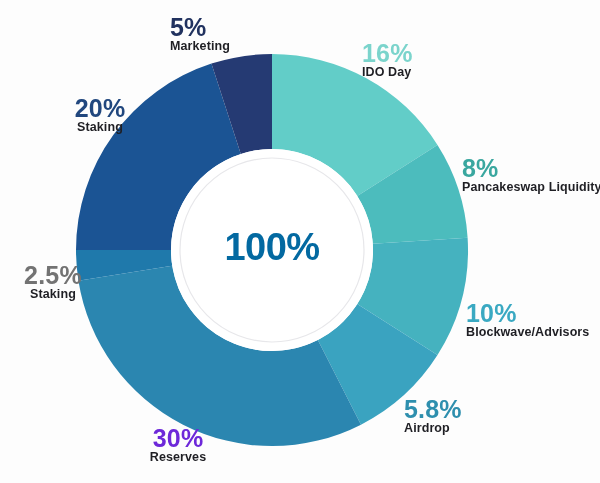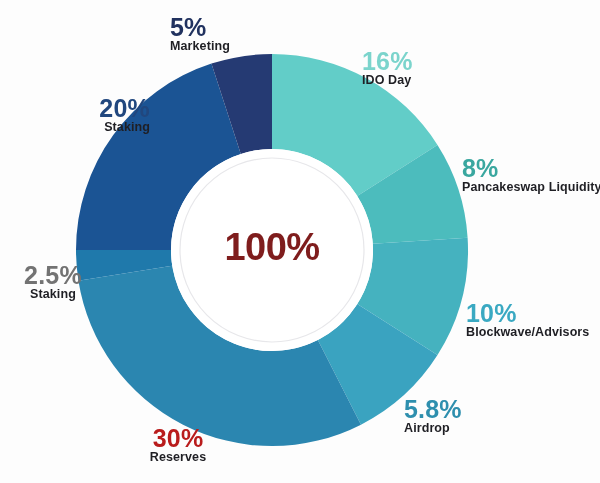--- a/index.html
+++ b/index.html
@@ -45,27 +45,27 @@
     font-size: 12.5px;
     font-weight: 700;
     color: #1f1f24;
     display: block;
     margin-top: 0;
     letter-spacing: 0.1px;
   }
 
   
   #cal-marketing { left: 170px; top: 14px; width: 150px; }
-  #cal-ido       { left: 362px; top: 48px; width: 140px; text-align: left; }
+  #cal-ido       { left: 362px; top: 40px; width: 140px; text-align: left; }
   #cal-pancake   { left: 462px; top: 155px; width: 140px; text-align: left; }
   #cal-blockwave { left: 466px; top: 300px; width: 140px; text-align: left; }
   #cal-advisors  { left: 404px; top: 396px; width: 120px; text-align: left; }
   #cal-reserves  { left: 118px; top: 425px; width: 120px; text-align: center; }
   #cal-airdrop   { left: 8px;   top: 262px; width: 90px;  text-align: center; }
-  #cal-staking   { left: 50px;  top: 95px;  width: 100px; text-align: right; }
+  #cal-staking   { left: 50px;  top: 95px;  width: 100px; text-align: center; }
 
   #center-label {
     position: absolute;
     left: 172px;
     top: 228px;
     width: 200px;
     text-align: center;
     font-size: 38px;
     font-weight: 700;
     color: #232c66;
@@ -86,21 +86,21 @@
         <path d="M 437.48827339839494 355.0220518158834 A 196 196 0 0 1 360.98213794895116 424.6372787409201 L 317.85304047369425 339.99165894302513 A 101 101 0 0 0 357.2771204757035 304.1185062928787 Z" fill="#3aa3c0"></path>
         <path d="M 360.98213794895116 424.6372787409201 A 196 196 0 0 1 78.41308524335301 280.66115514788527 L 172.2434775998911 265.79988096906334 A 101 101 0 0 0 317.85304047369425 339.99165894302513 Z" fill="#2b86b0"></path>
         <path d="M 78.41308524335301 280.66115514788527 A 196 196 0 0 1 76 250.00000000000003 L 171 250 A 101 101 0 0 0 172.2434775998911 265.79988096906334 Z" fill="#1f79ab"></path>
         <path d="M 76 250.00000000000003 A 196 196 0 0 1 211.43266910251026 63.592922806149915 L 240.7892835681303 153.9432918541895 A 101 101 0 0 0 171 250 Z" fill="#1b5494"></path>
         <path d="M 211.43266910251026 63.592922806149915 A 196 196 0 0 1 271.99999999999994 54 L 272 149 A 101 101 0 0 0 240.7892835681303 153.9432918541895 Z" fill="#253a73"></path>
       </g>
     <circle id="inner-hole" cx="272" cy="250" r="101" fill="#ffffff"></circle>
     <circle id="inner-ring" cx="272" cy="250" r="92" fill="none" stroke="#e7e7ea" stroke-width="1.2"></circle>
   </svg>
 
-  <div id="center-label" style="color: #7f1d1d;">100%</div>
+  <div id="center-label" style="color: #0369a1;">100%</div>
 
   <div class="callout" id="cal-marketing">
     <span class="pct" style="color: rgb(33, 50, 95);">5%</span>
     <span class="name">Marketing</span>
   </div>
 
   <div class="callout" id="cal-ido">
     <span class="pct" style="color: rgb(123, 212, 204);">16%</span>
     <span class="name">IDO Day</span>
   </div>
@@ -114,21 +114,21 @@
     <span class="pct" style="color: rgb(58, 169, 194);">10%</span>
     <span class="name">Blockwave/Advisors</span>
   </div>
 
   <div class="callout" id="cal-advisors">
     <span class="pct" style="color: rgb(46, 143, 174);">5.8%</span>
     <span class="name">Airdrop</span>
   </div>
 
   <div class="callout" id="cal-reserves">
-    <span class="pct" style="color: #b91c1c;">30%</span>
+    <span class="pct" style="color: #6d28d9;">30%</span>
     <span class="name">Reserves</span>
   </div>
 
   <div class="callout" id="cal-airdrop">
     <span class="pct" style="color: #737373;">2.5%</span>
     <span class="name">Staking</span>
   </div>
 
   <div class="callout" id="cal-staking">
     <span class="pct" style="color: rgb(33, 71, 126);">20%</span>

